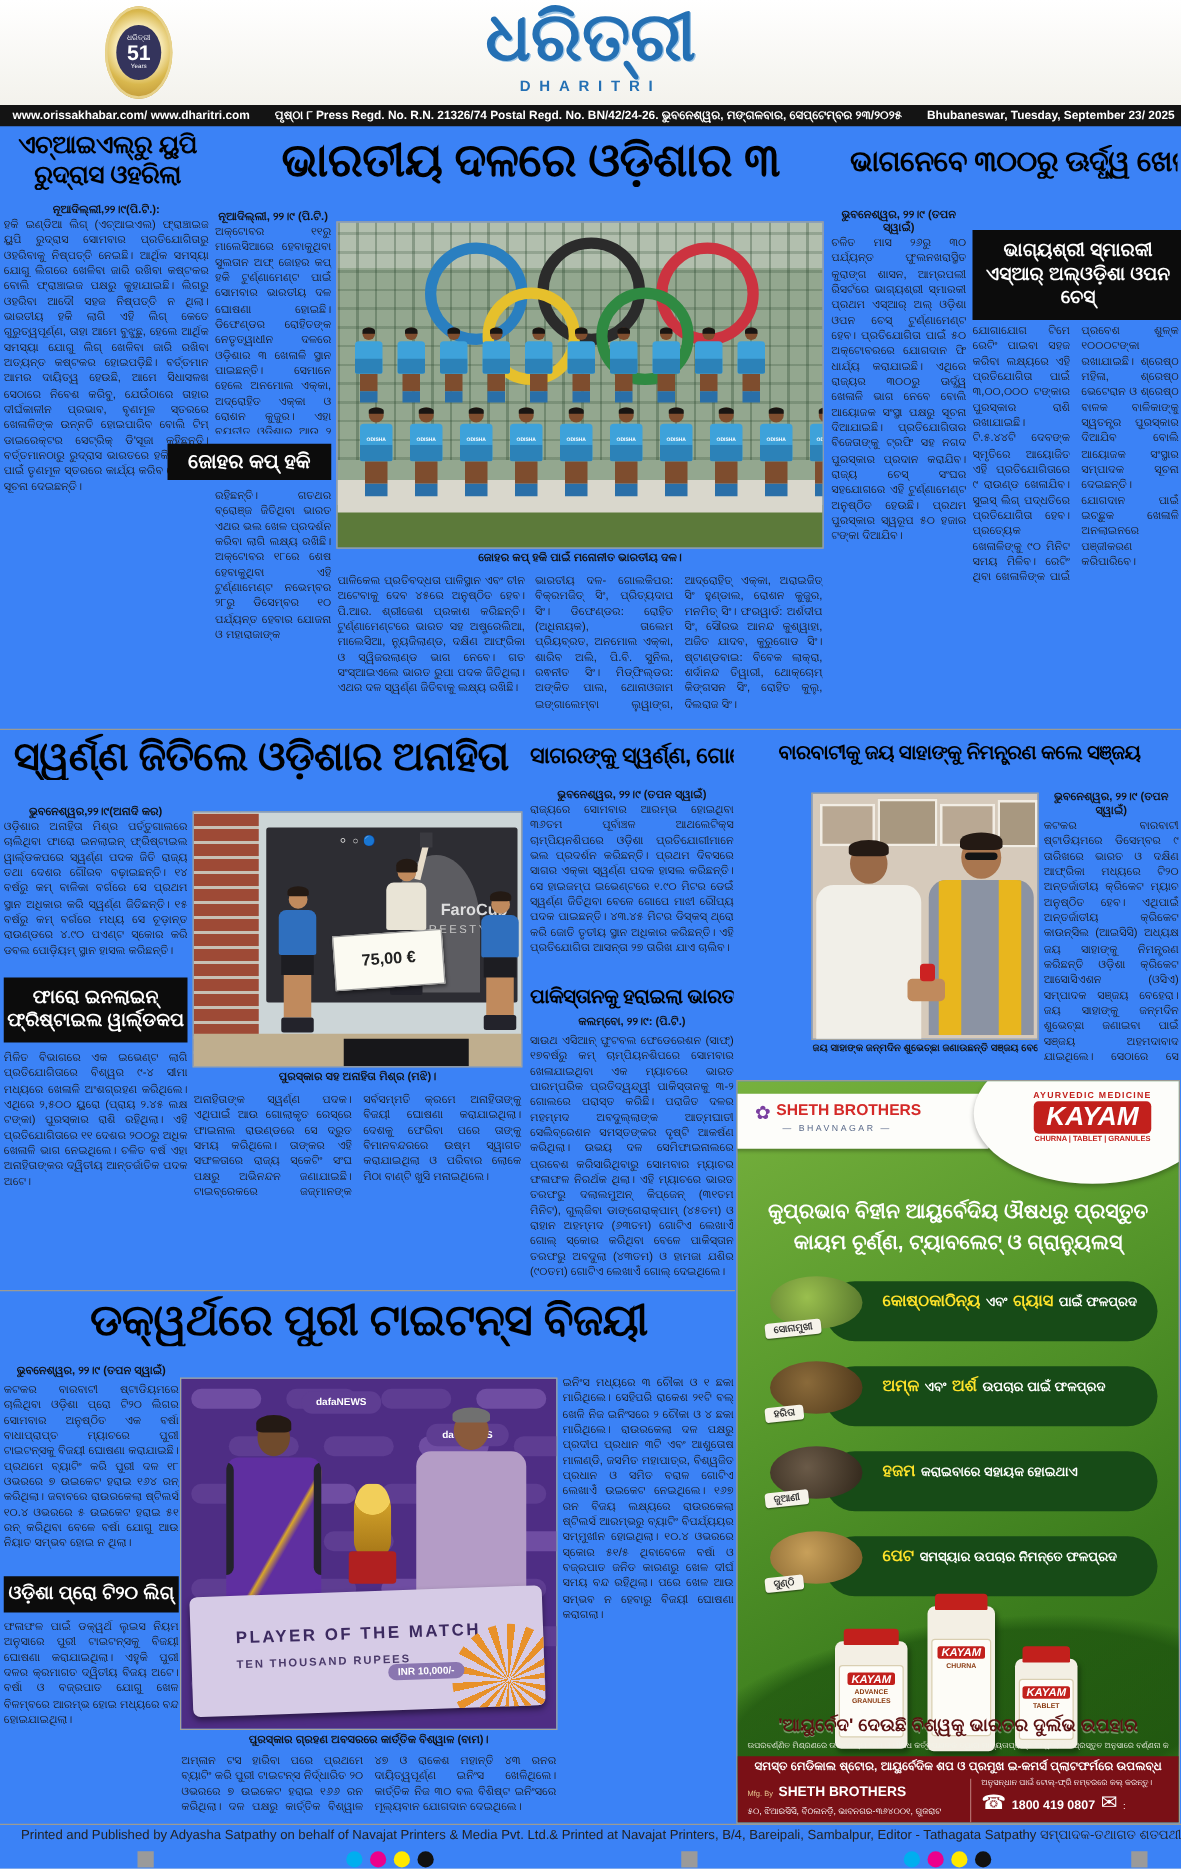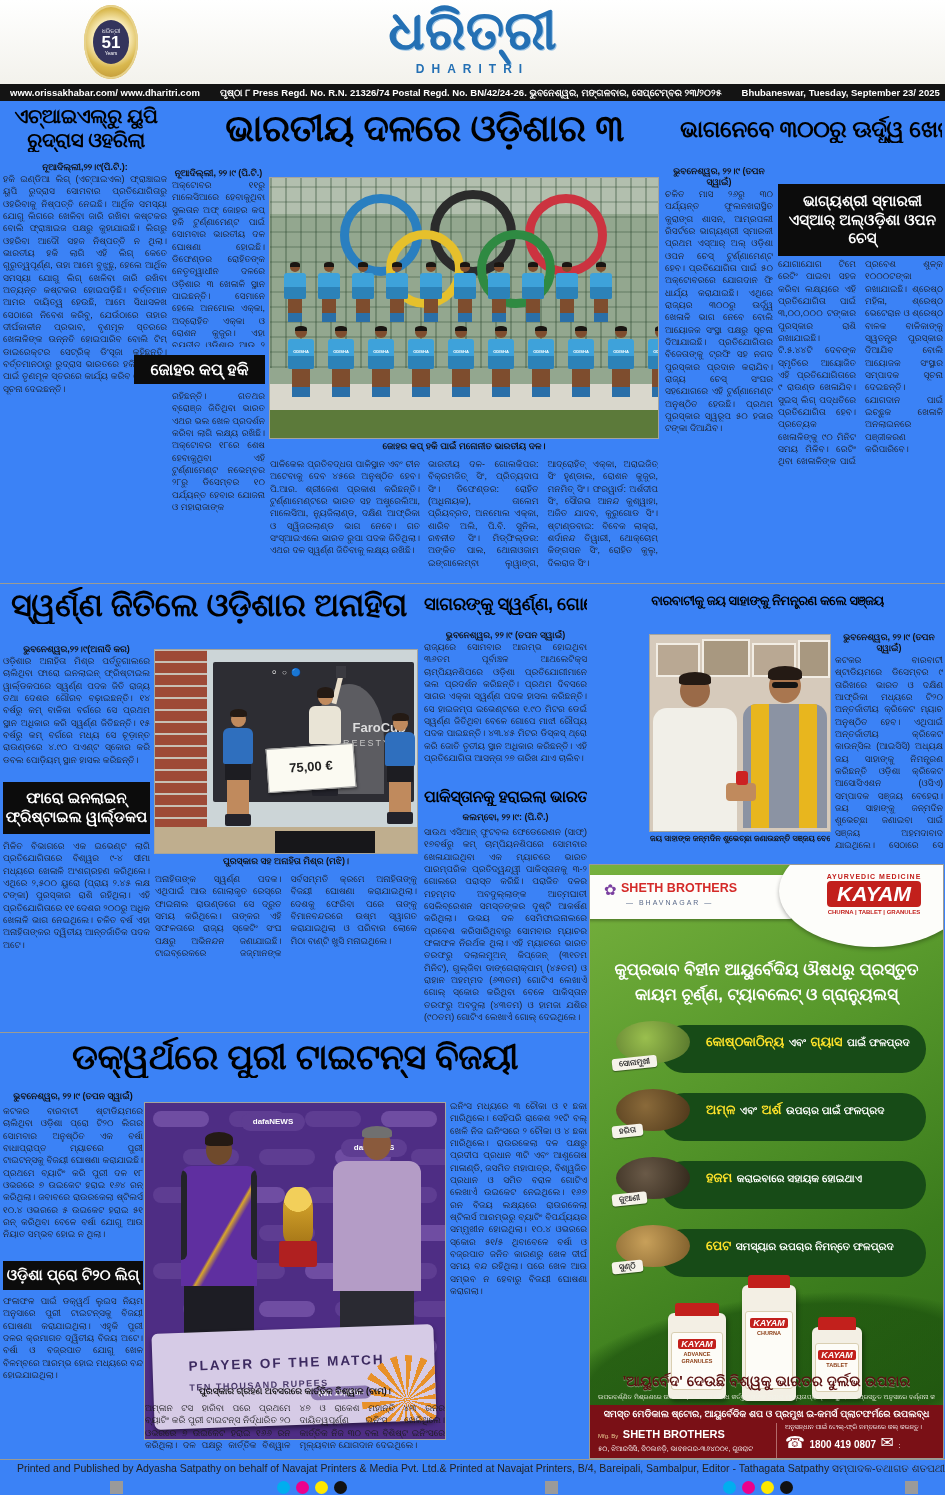--- a/index.html
+++ b/index.html
@@ -351,21 +351,21 @@
     <div class="dl" style="white-space:normal;">ଭୁବନେଶ୍ୱର, ୨୨।୯ (ତପନ ସ୍ୱାଇଁ)</div>
     <div class="body" style="height:390px;">ଚଳିତ ମାସ ୨୬ରୁ ୩୦ ପର୍ଯ୍ୟନ୍ତ ଫୁଲନଖରାସ୍ଥିତ କୁରାଙ୍ଗ ଶାସନ, ଆମ୍ରପଲୀ ରିସର୍ଟରେ ଭାଗ୍ୟଶ୍ରୀ ସ୍ମାରକୀ ପ୍ରଥମ ଏସ୍ଆର୍ ଅଲ୍ ଓଡ଼ିଶା ଓପନ ଚେସ୍ ଟୁର୍ଣ୍ଣାମେଣ୍ଟ ହେବ। ପ୍ରତିଯୋଗିତା ପାଇଁ ୫୦ ଅକ୍ଟୋବରରେ ଯୋଗଦାନ ଫି ଧାର୍ଯ୍ୟ କରାଯାଇଛି। ଏଥିରେ ରାଜ୍ୟର ୩୦୦ରୁ ଊର୍ଦ୍ଧ୍ୱ ଖେଳାଳି ଭାଗ ନେବେ ବୋଲି ଆୟୋଜକ ସଂସ୍ଥା ପକ୍ଷରୁ ସୂଚନା ଦିଆଯାଇଛି। ପ୍ରତିଯୋଗିତାର ବିଜେତାଙ୍କୁ ଟ୍ରଫି ସହ ନଗଦ ପୁରସ୍କାର ପ୍ରଦାନ କରାଯିବ। ରାଜ୍ୟ ଚେସ୍ ସଂଘର ସହଯୋଗରେ ଏହି ଟୁର୍ଣ୍ଣାମେଣ୍ଟ ଅନୁଷ୍ଠିତ ହେଉଛି। ପ୍ରଥମ ପୁରସ୍କାର ସ୍ୱରୂପ ୫୦ ହଜାର ଟଙ୍କା ଦିଆଯିବ।</div>
   </div>
   <div class="abs bb" style="left:778px;top:184px;width:165px;height:68px;font-size:15px;padding:2px;">ଭାଗ୍ୟଶ୍ରୀ ସ୍ମାରକୀ ଏସ୍ଆର୍ ଅଲ୍‌ଓଡ଼ିଶା ଓପନ ଚେସ୍</div>
   <div class="abs body" style="left:778px;top:258px;width:165px;height:322px;column-count:2;column-gap:9px;">ଯୋଗାଯୋଗ ଟିମେ ରେଟିଂ ପାଇବା ସହଜ କରିବା ଲକ୍ଷ୍ୟରେ ଏହି ପ୍ରତିଯୋଗିତା ପାଇଁ ୩,୦୦,୦୦୦ ଟଙ୍କାର ପୁରସ୍କାର ରାଶି ରଖାଯାଇଛି। ଟି.୫.୪୪ଟି ଦେବଙ୍କ ସ୍ମୃତିରେ ଆୟୋଜିତ ଏହି ପ୍ରତିଯୋଗିତାରେ ୯ ରାଉଣ୍ଡ ଖେଳାଯିବ। ସୁଇସ୍ ଲିଗ୍ ପଦ୍ଧତିରେ ପ୍ରତିଯୋଗିତା ହେବ। ପ୍ରତ୍ୟେକ ଖେଳାଳିଙ୍କୁ ୯୦ ମିନିଟ ସମୟ ମିଳିବ। ରେଟିଂ ଥିବା ଖେଳାଳିଙ୍କ ପାଇଁ ପ୍ରବେଶ ଶୁଳ୍କ ୧୦୦୦ଟଙ୍କା ରଖାଯାଇଛି। ଶ୍ରେଷ୍ଠ ମହିଳା, ଶ୍ରେଷ୍ଠ ଭେଟେରାନ ଓ ଶ୍ରେଷ୍ଠ ବାଳକ ବାଳିକାଙ୍କୁ ସ୍ୱତନ୍ତ୍ର ପୁରସ୍କାର ଦିଆଯିବ ବୋଲି ଆୟୋଜକ ସଂସ୍ଥାର ସମ୍ପାଦକ ସୂଚନା ଦେଇଛନ୍ତି। ଯୋଗଦାନ ପାଇଁ ଇଚ୍ଛୁକ ଖେଳାଳି ଅନଲାଇନରେ ପଞ୍ଜୀକରଣ କରିପାରିବେ।</div>
 
   <div class="rule" style="left:0;top:583px;width:945px;height:1px;"></div>
 
   <div class="abs hl" style="left:3px;top:587px;width:412px;font-size:32px;">ସ୍ୱର୍ଣ୍ଣ ଜିତିଲେ ଓଡ଼ିଶାର ଅନାହିତା</div>
   <div class="abs hl" style="left:424px;top:594px;width:163px;font-size:18px;">ସାଗରଙ୍କୁ ସ୍ୱର୍ଣ୍ଣ, ଗୋପେଙ୍କୁ ରୌପ୍ୟ</div>
-  <div class="abs hl" style="left:592px;top:593px;width:351px;font-size:13px;">ବାରବାଟୀକୁ ଜୟ ସାହାଙ୍କୁ ନିମନ୍ତ୍ରଣ କଲେ ସଞ୍ଜୟ</div>
+  <div class="abs hl" style="left:592px;top:593px;width:351px;font-size:16px;">ବାରବାଟୀକୁ ଜୟ ସାହାଙ୍କୁ ନିମନ୍ତ୍ରଣ କଲେ ସଞ୍ଜୟ</div>
 
   <div class="abs" style="left:3px;top:644px;width:147px;height:134px;">
     <div class="dl">ଭୁବନେଶ୍ୱର,୨୨।୯(ଅନାଦି କର)</div>
     <div class="body" style="height:118px;">ଓଡ଼ିଶାର ଅନାହିତା ମିଶ୍ର ପର୍ତ୍ତୁଗାଲରେ ଚାଲିଥିବା ଫାରୋ ଇନଲାଇନ୍ ଫ୍ରିଷ୍ଟାଇଲ ୱାର୍ଲ୍ଡକପରେ ସ୍ୱର୍ଣ୍ଣ ପଦକ ଜିତି ରାଜ୍ୟ ତଥା ଦେଶର ଗୌରବ ବଢ଼ାଇଛନ୍ତି। ୧୪ ବର୍ଷରୁ କମ୍ ବାଳିକା ବର୍ଗରେ ସେ ପ୍ରଥମ ସ୍ଥାନ ଅଧିକାର କରି ସ୍ୱର୍ଣ୍ଣ ଜିତିଛନ୍ତି। ୧୫ ବର୍ଷରୁ କମ୍ ବର୍ଗରେ ମଧ୍ୟ ସେ ଚୂଡ଼ାନ୍ତ ରାଉଣ୍ଡରେ ୪.୯୦ ପଏଣ୍ଟ ସ୍କୋର କରି ଡବଲ ପୋଡ଼ିୟମ୍ ସ୍ଥାନ ହାସଲ କରିଛନ୍ତି।</div>
   </div>
   <div class="abs bb" style="left:3px;top:782px;width:147px;height:52px;font-size:15px;">ଫାରୋ ଇନଲାଇନ୍ ଫ୍ରିଷ୍ଟାଇଲ ୱାର୍ଲ୍ଡକପ</div>
   <div class="abs body" style="left:3px;top:840px;width:147px;height:190px;">ମିଳିତ ବିଭାଗରେ ଏକ ଇଭେଣ୍ଟ ଲାଗି ପ୍ରତିଯୋଗିତାରେ ବିଶ୍ୱର ୯-୪ ସୀମା ମଧ୍ୟରେ ଖେଳାଳି ଅଂଶଗ୍ରହଣ କରିଥିଲେ। ଏଥିରେ ୨,୫୦୦ ୟୁରୋ (ପ୍ରାୟ ୨.୪୫ ଲକ୍ଷ ଟଙ୍କା) ପୁରସ୍କାର ରାଶି ରହିଥିଲା। ଏହି ପ୍ରତିଯୋଗିତାରେ ୧୧ ଦେଶର ୨୦୦ରୁ ଅଧିକ ଖେଳାଳି ଭାଗ ନେଇଥିଲେ। ଚଳିତ ବର୍ଷ ଏହା ଅନାହିତାଙ୍କର ଦ୍ୱିତୀୟ ଆନ୍ତର୍ଜାତିକ ପଦକ ଅଟେ।</div>
 
   <div class="photo" style="left:155px;top:650px;width:262px;height:203px;background:#ccd5d7;">
     <div class="abs" style="left:0;top:0;width:52px;bottom:0;
@@ -460,21 +460,21 @@
   </div>
 
   <div class="rule" style="left:0;top:1032px;width:588px;height:1px;"></div>
 
   <div class="abs hl" style="left:3px;top:1037px;width:584px;font-size:35px;">ଡକ୍‌ୱର୍ଥରେ ପୁରୀ ଟାଇଟନ୍ସ ବିଜୟୀ</div>
   <div class="abs dl" style="left:3px;top:1091px;width:140px;">ଭୁବନେଶ୍ୱର, ୨୨।୯ (ତପନ ସ୍ୱାଇଁ)</div>
   <div class="abs body" style="left:3px;top:1105px;width:140px;height:153px;">କଟକର ବାରବାଟୀ ଷ୍ଟାଡିୟମରେ ଚାଲିଥିବା ଓଡ଼ିଶା ପ୍ରୋ ଟି୨୦ ଲିଗର ସୋମବାର ଅନୁଷ୍ଠିତ ଏକ ବର୍ଷା ବାଧାପ୍ରାପ୍ତ ମ୍ୟାଚରେ ପୁରୀ ଟାଇଟନ୍ସକୁ ବିଜୟୀ ଘୋଷଣା କରାଯାଇଛି। ପ୍ରଥମେ ବ୍ୟାଟିଂ କରି ପୁରୀ ଦଳ ୧୮ ଓଭରରେ ୭ ଉଇକେଟ ହରାଇ ୧୬୪ ରନ୍ କରିଥିଲା। ଜବାବରେ ରାଉରକେଲା ଷ୍ଟିଲର୍ସ ୧୦.୪ ଓଭରରେ ୫ ଉଇକେଟ ହରାଇ ୫୧ ରନ୍ କରିଥିବା ବେଳେ ବର୍ଷା ଯୋଗୁ ଆଉ ନିୟାତ ସମ୍ଭବ ହୋଇ ନ ଥିଲା।</div>
   <div class="abs bb" style="left:3px;top:1261px;width:140px;height:29px;font-size:15px;">ଓଡ଼ିଶା ପ୍ରୋ ଟି୨୦ ଲିଗ୍</div>
   <div class="abs body" style="left:3px;top:1295px;width:140px;height:162px;">ଫଳାଫଳ ପାଇଁ ଡକ୍‌ୱର୍ଥ ଲୁଇସ ନିୟମ ଅନୁସାରେ ପୁରୀ ଟାଇଟନ୍ସକୁ ବିଜୟୀ ଘୋଷଣା କରାଯାଇଥିଲା। ଏହୁକି ପୁରୀ ଦଳର କ୍ରମାଗତ ଦ୍ୱିତୀୟ ବିଜୟ ଅଟେ। ବର୍ଷା ଓ ବଜ୍ରପାତ ଯୋଗୁ ଖେଳ ବିଳମ୍ବରେ ଆରମ୍ଭ ହୋଇ ମଧ୍ୟରେ ବନ୍ଦ ହୋଇଯାଇଥିଲା।</div>
 
-  <div class="photo" style="left:145px;top:1103px;width:300px;height:336px;background:#4e2d84;">
+  <div class="photo" style="left:145px;top:1103px;width:300px;height:280px;background:#4e2d84;">
     <div id="sponsorWall" class="abs" style="inset: 0px; z-index: 0;">
         <div class="cpill" style="left: 8px; top: 8px; width: 56px; height: 16px; background: rgb(111, 77, 162);"></div>
         <div class="cpill" style="left: 84px; top: 8px; width: 56px; height: 16px; background: rgb(94, 61, 146);"></div>
         <div class="cpill" style="left: 160px; top: 8px; width: 56px; height: 16px; background: rgb(94, 61, 146);"></div>
         <div class="cpill" style="left: 236px; top: 8px; width: 56px; height: 16px; background: rgb(111, 77, 162);"></div>
         <div class="cpill" style="left: 38px; top: 46px; width: 56px; height: 16px; background: rgb(94, 61, 146);"></div>
         <div class="cpill" style="left: 114px; top: 46px; width: 56px; height: 16px; background: rgb(94, 61, 146);"></div>
         <div class="cpill" style="left: 190px; top: 46px; width: 56px; height: 16px; background: rgb(111, 77, 162);"></div>
         <div class="cpill" style="left: 266px; top: 46px; width: 56px; height: 16px; background: rgb(94, 61, 146);"></div>
         <div class="cpill" style="left: 8px; top: 84px; width: 56px; height: 16px; background: rgb(94, 61, 146);"></div>

